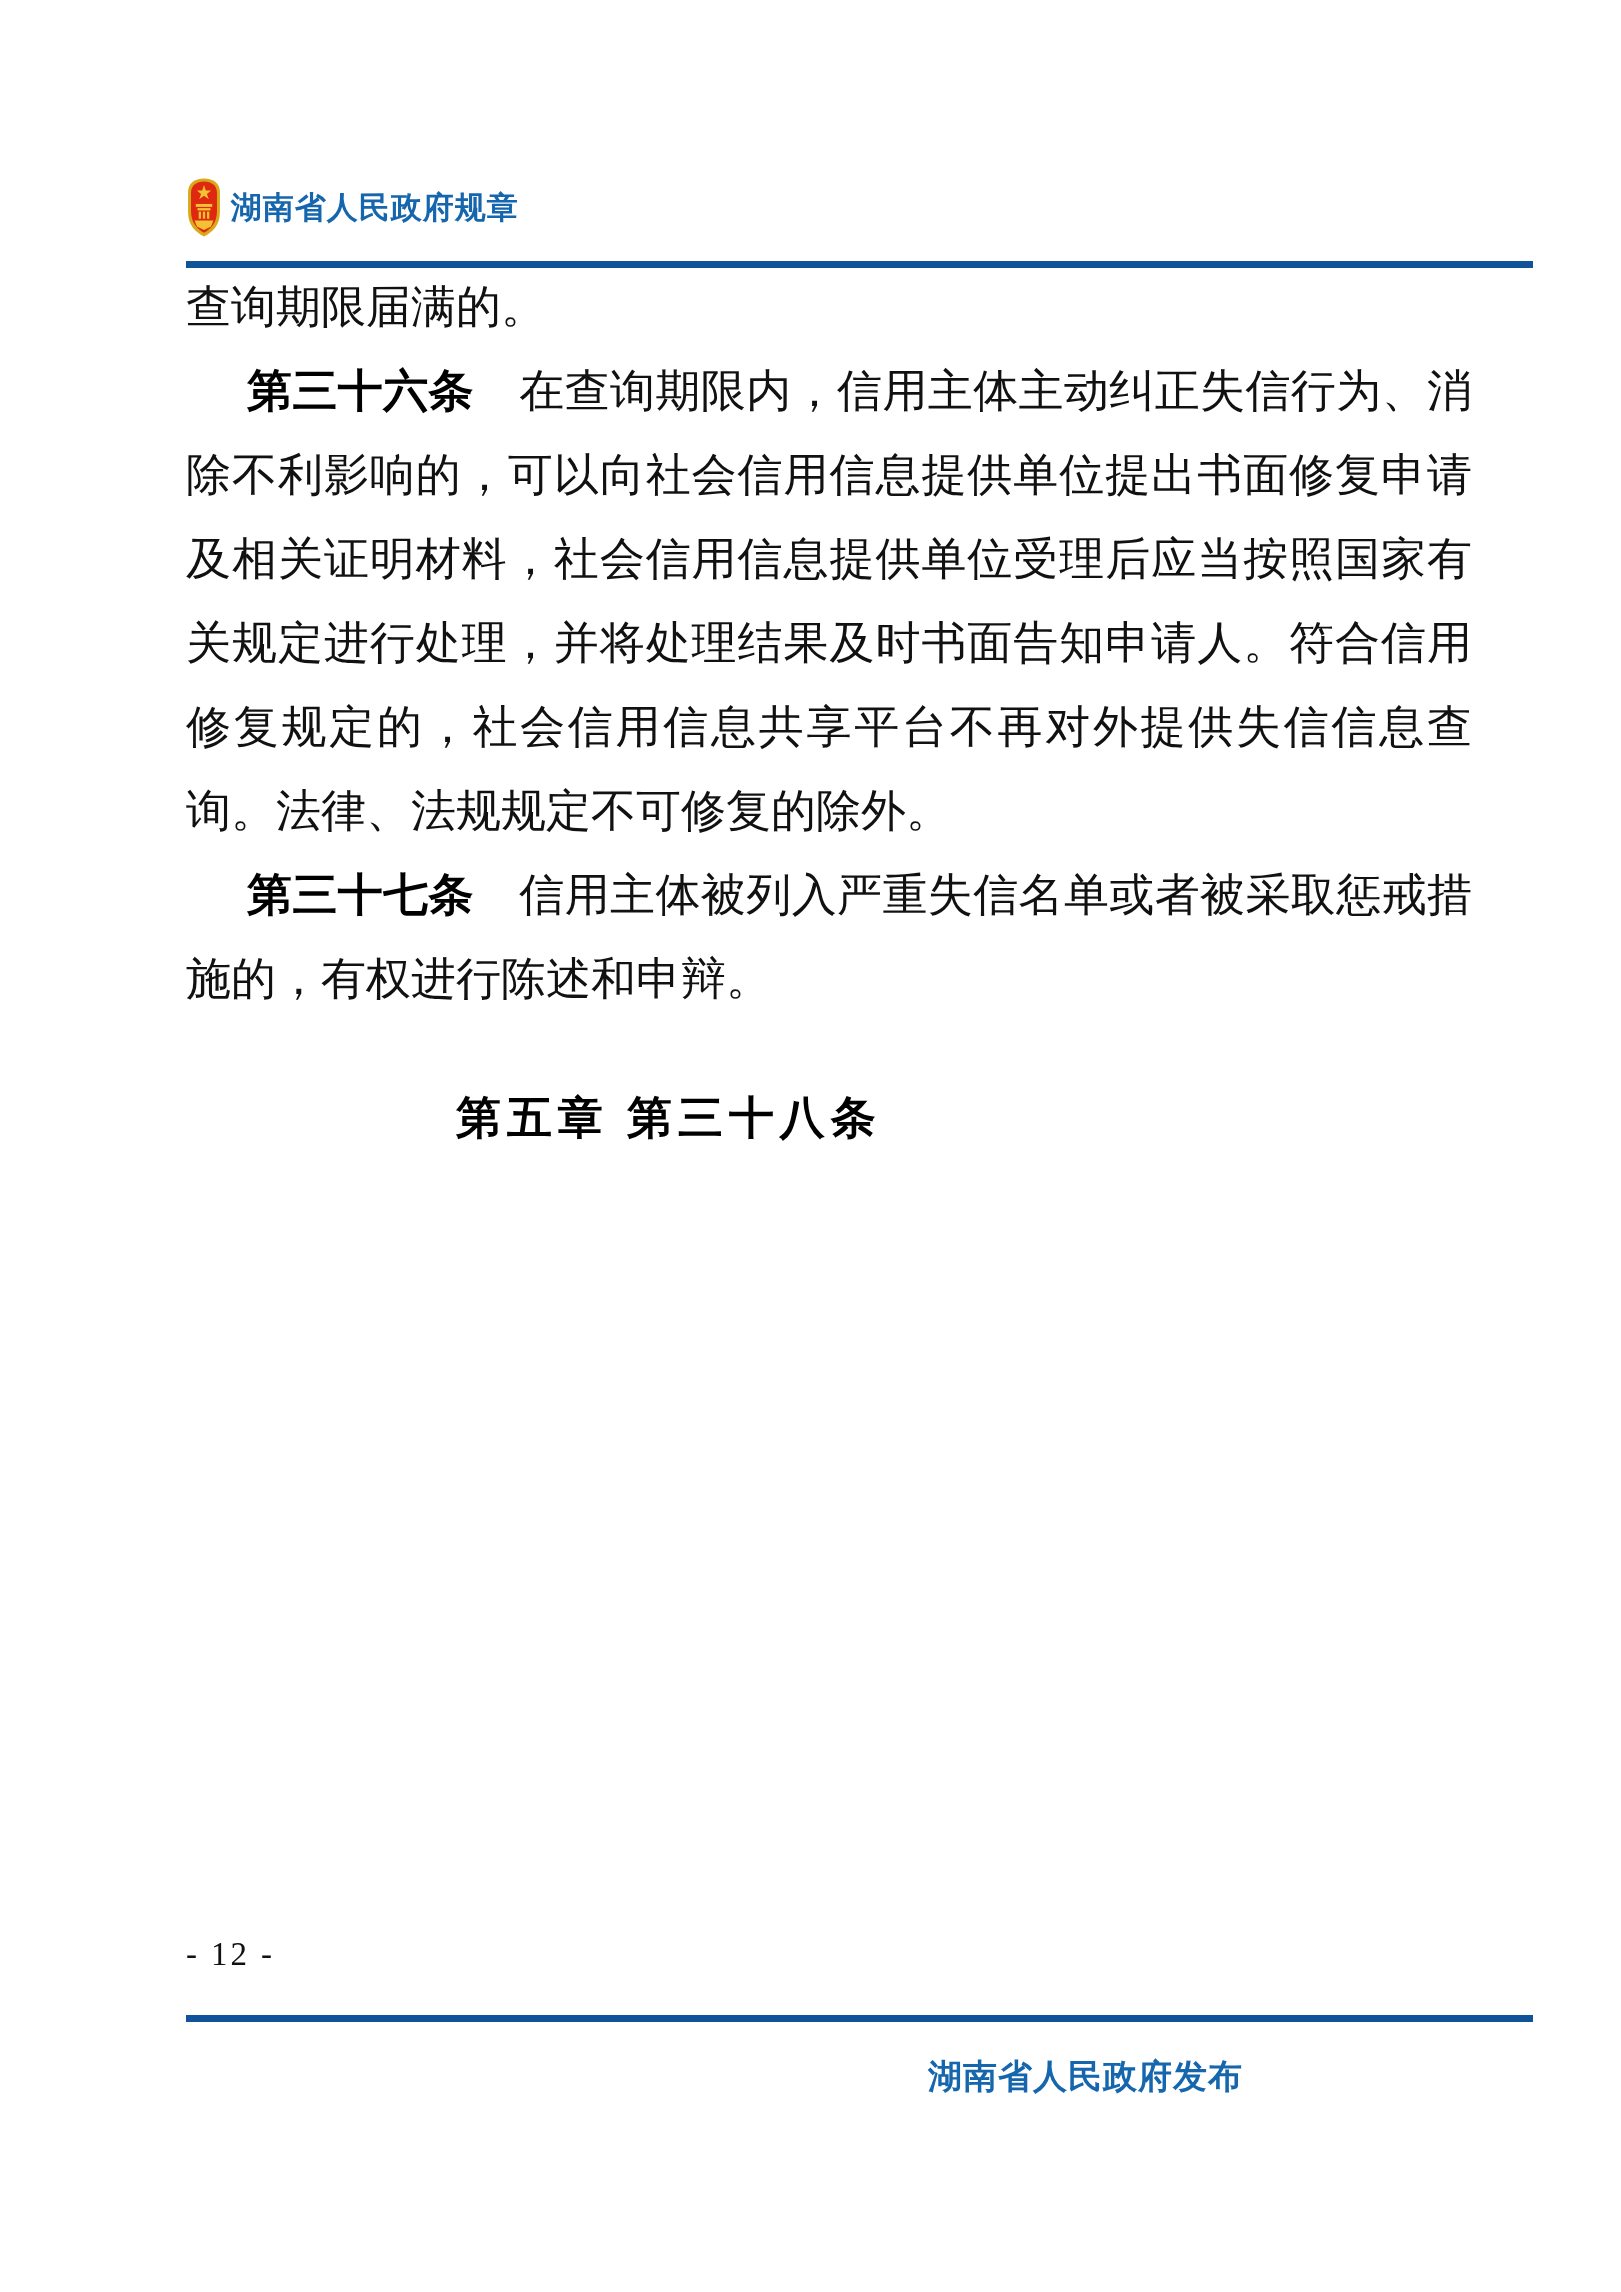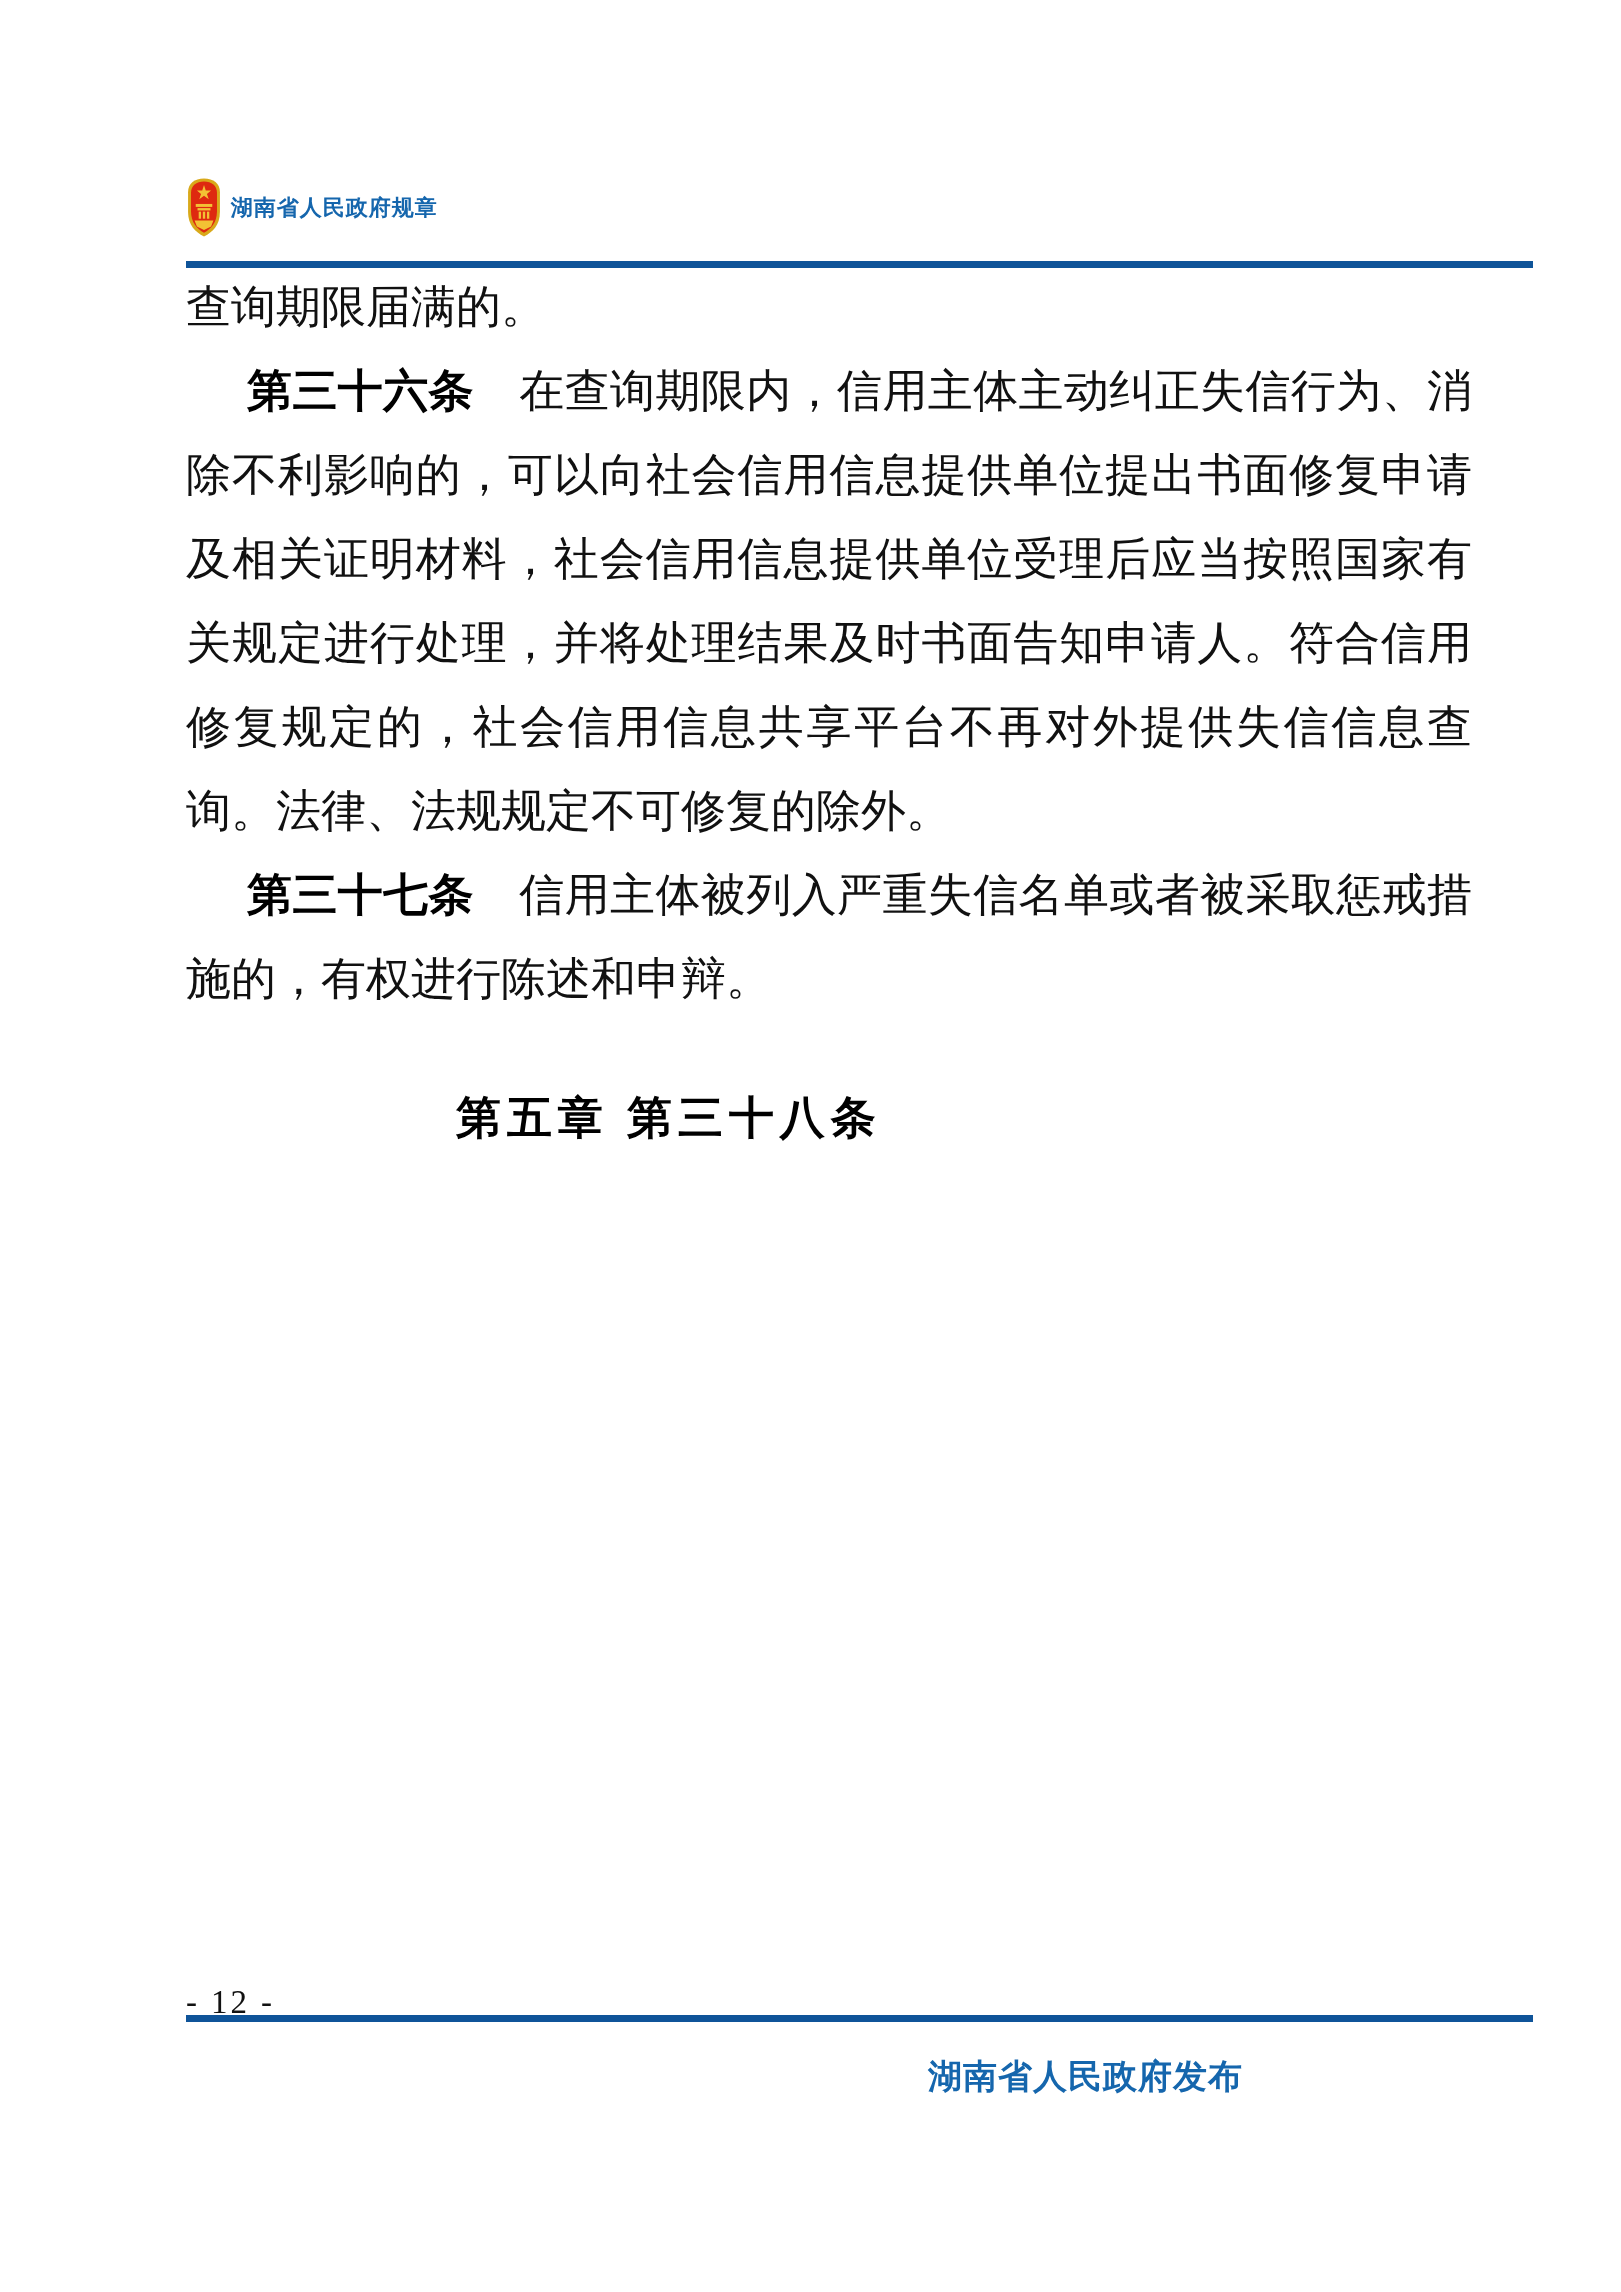--- a/index.html
+++ b/index.html
@@ -15,21 +15,21 @@
   
   .header{
     position:absolute;left:186px;top:178px;right:88px;
     display:flex;align-items:center;
   }
   .emblem{width:36px;height:59px;flex:0 0 auto;}
   .header-title{
     margin-left:8.8px;
     font-family:"Liberation Sans","DejaVu Sans",sans-serif;
     font-weight:bold;
-    font-size:22px;
+    font-size:31px;
     letter-spacing:1px;
     color:#1566ad;
     white-space:nowrap;
   }
   .header-rule{
     position:absolute;left:186px;right:88px;top:261px;height:6.9px;
     background:#0f5499;
   }
   
   .body-col{
@@ -50,21 +50,21 @@
     font-family:"Liberation Sans","DejaVu Sans",sans-serif;
     font-weight:bold;
     font-size:45px;
     line-height:84px;
     letter-spacing:5.9px;
     color:#000;
     text-align:left;
   }
   
   .page-number{
-    position:absolute;left:186px;top:1984px;
+    position:absolute;left:186px;top:1936px;
     font-size:33px;letter-spacing:2.9px;color:#111;
     font-family:"Liberation Serif","DejaVu Serif",serif;
   }
   .footer-rule{
     position:absolute;left:186px;right:88px;top:2015px;height:6.9px;
     background:#0f5499;
   }
   .publisher{
     position:absolute;left:928px;top:2054px;
     font-family:Liberation Sans, sans-serif;

